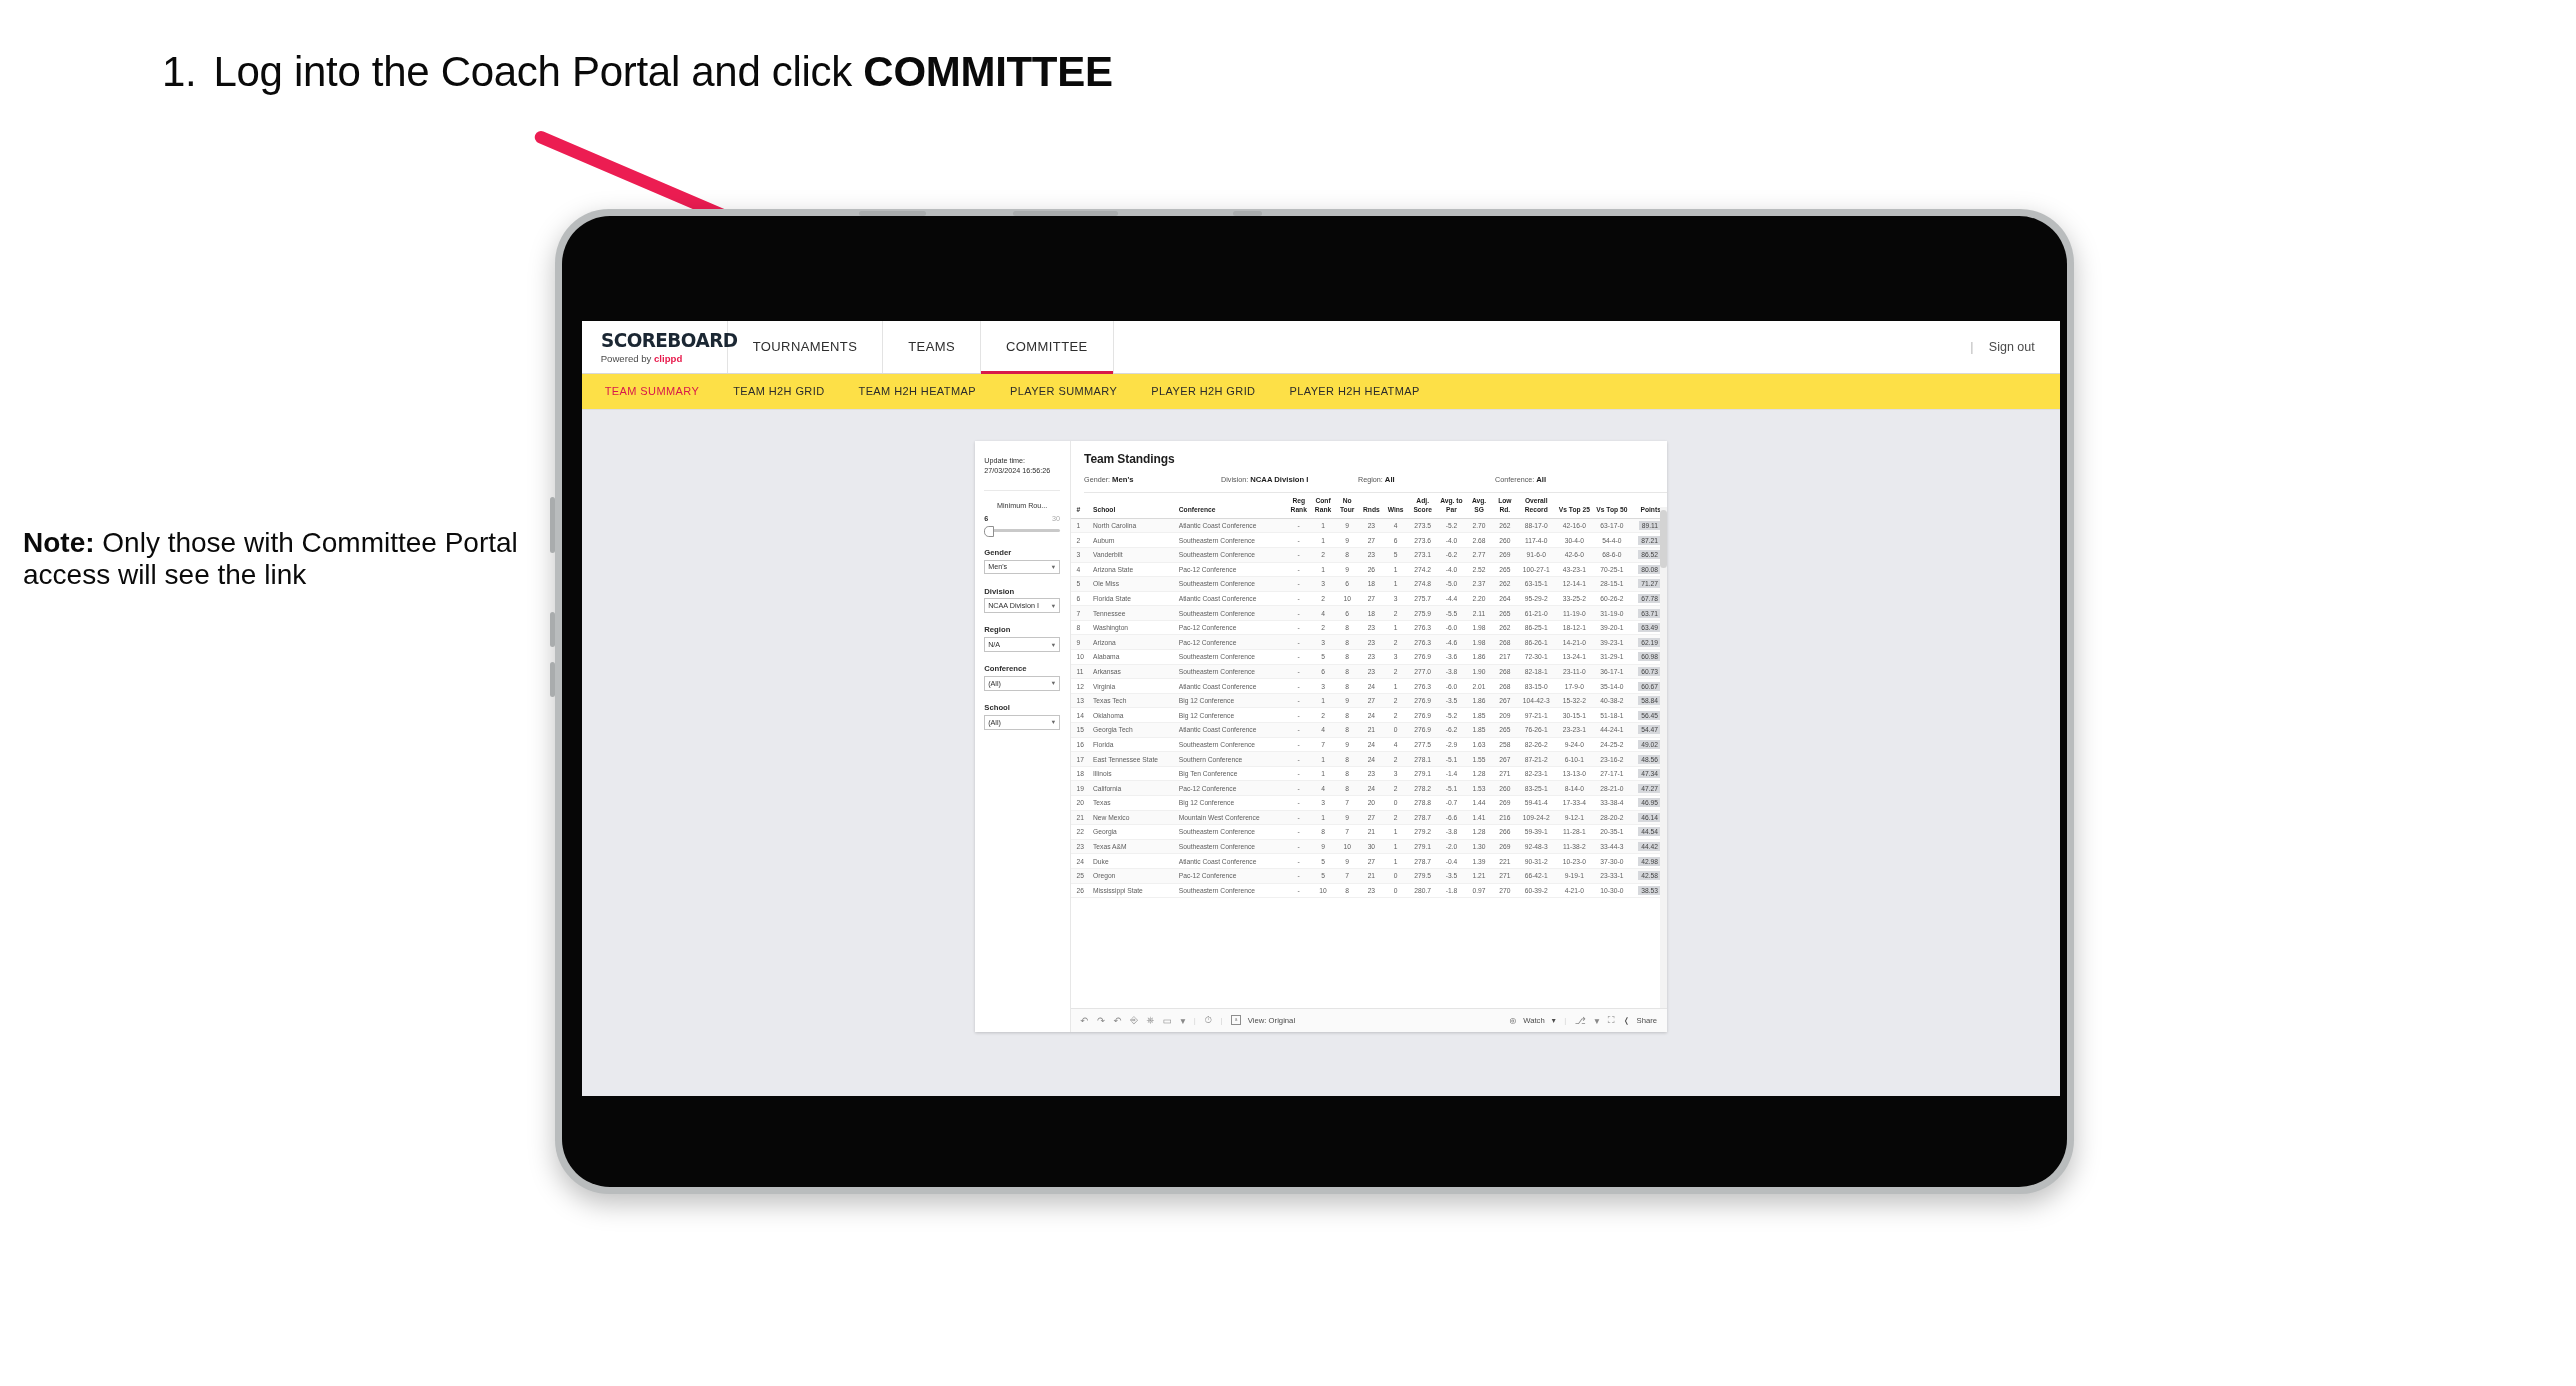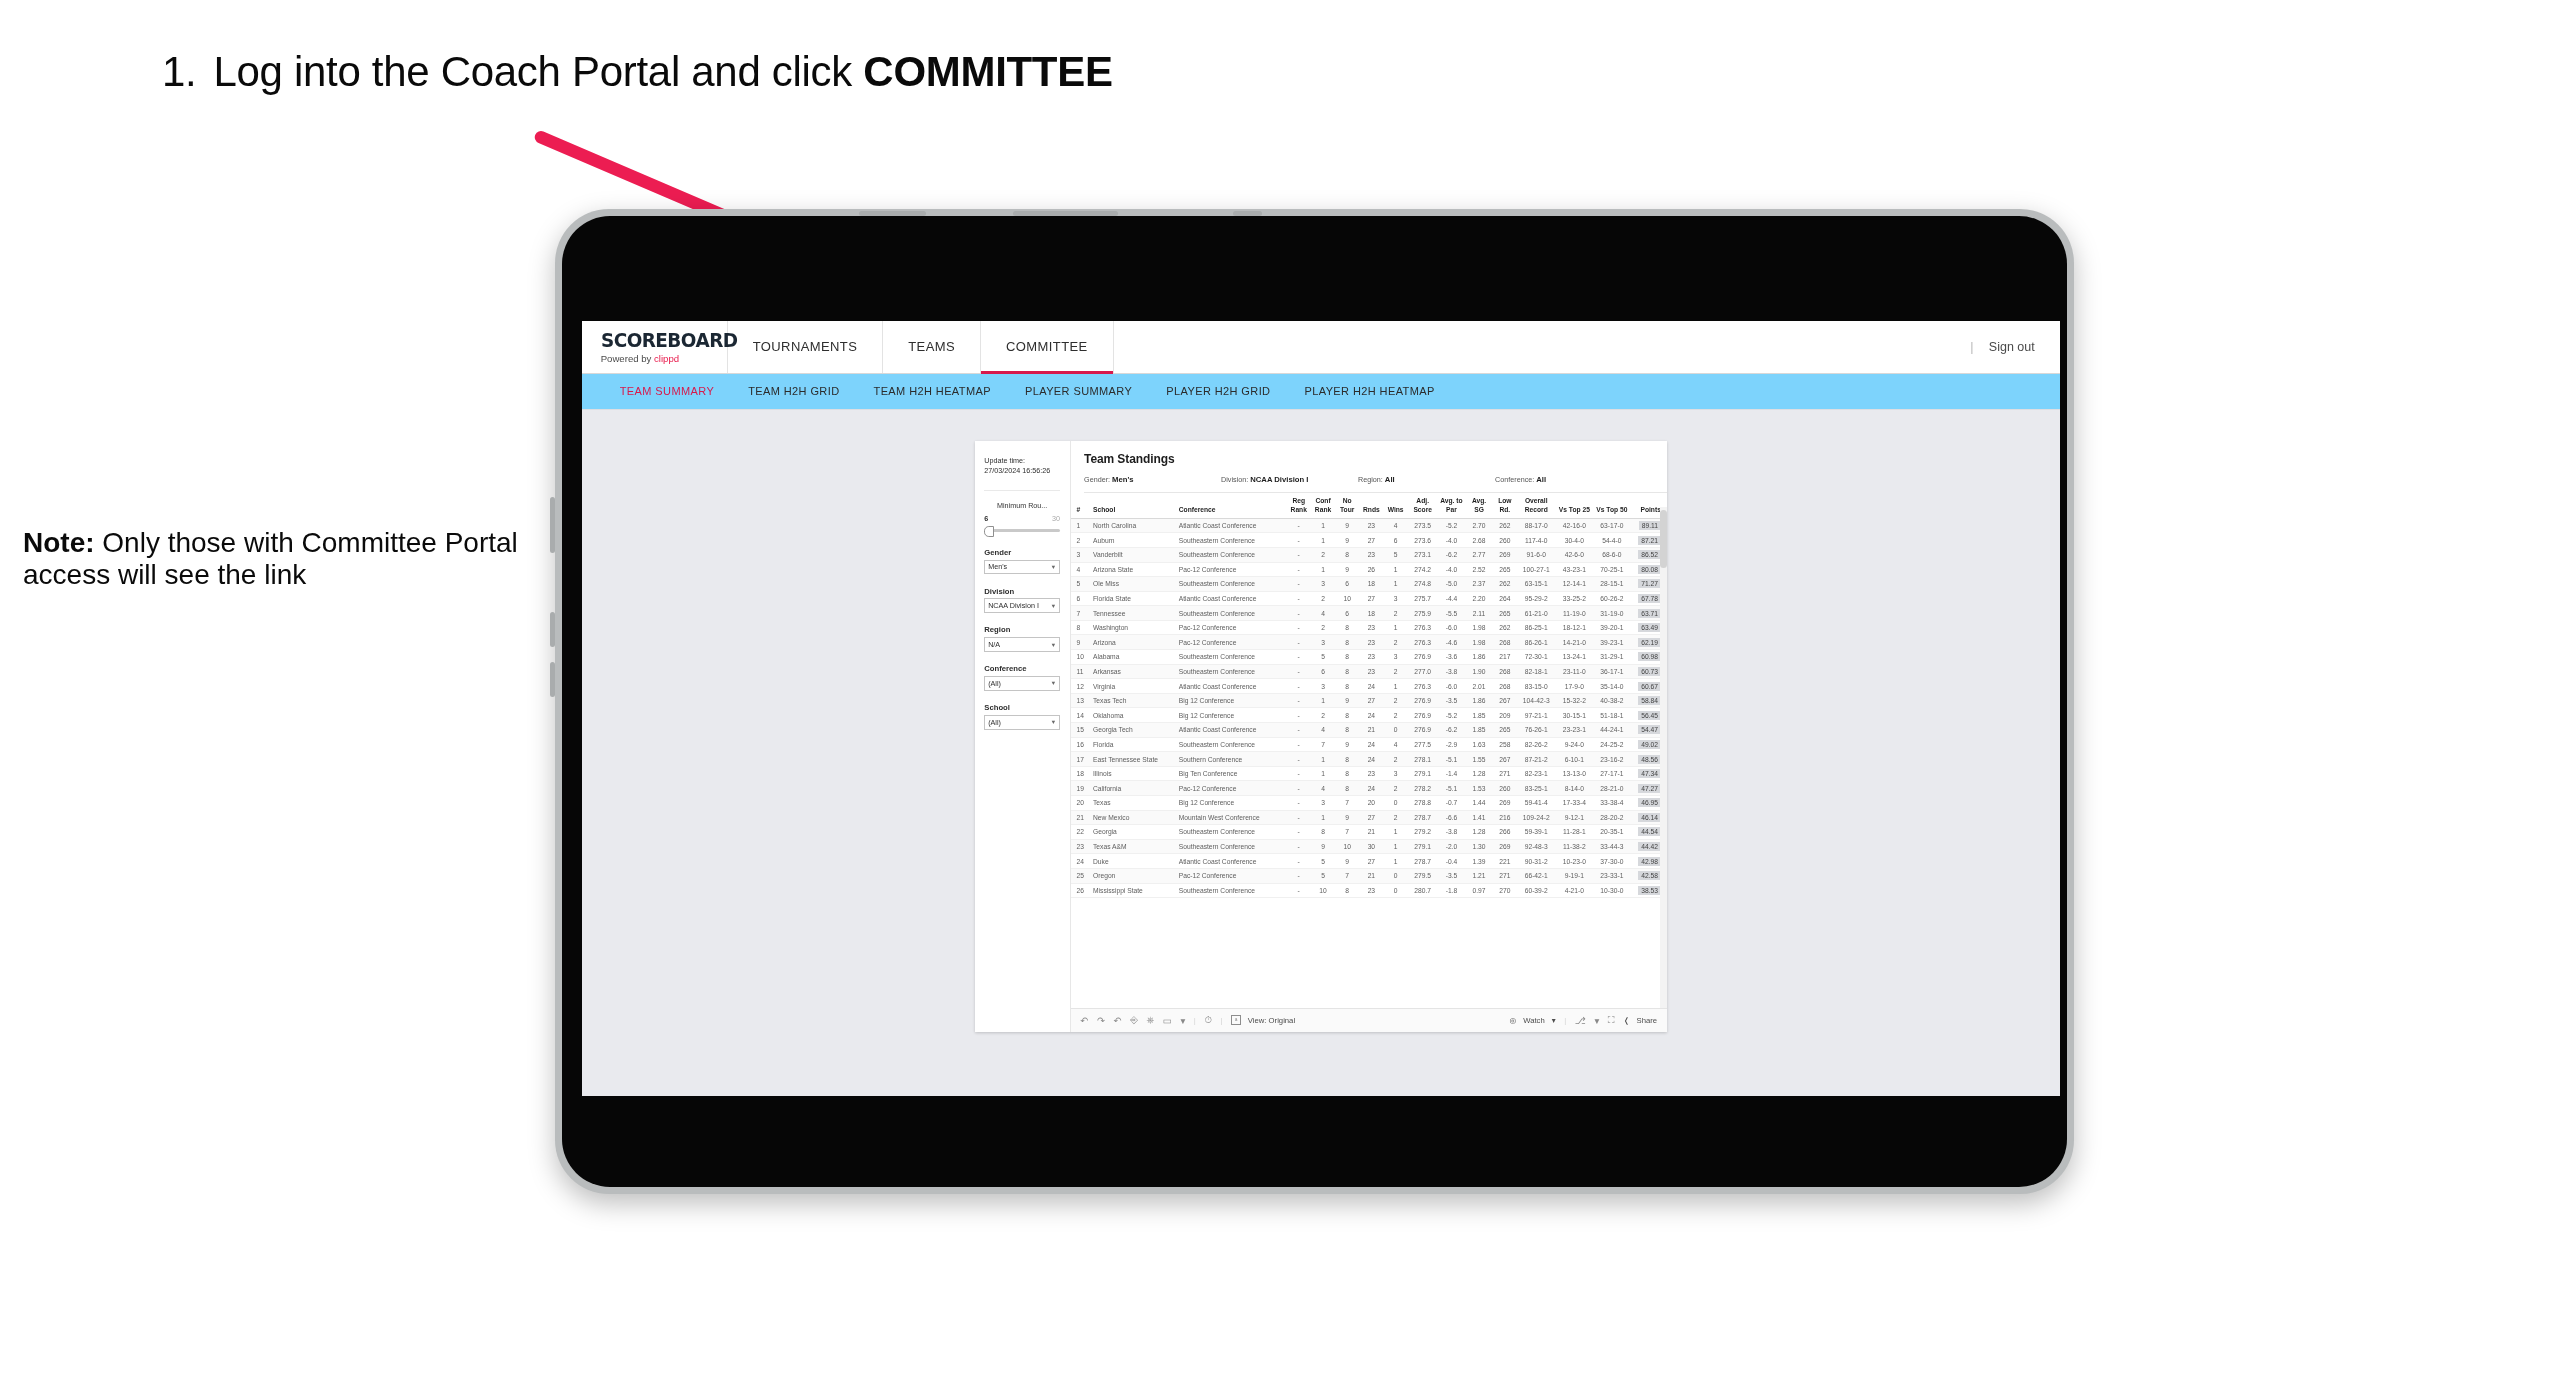--- a/index.html
+++ b/index.html
@@ -73,45 +73,45 @@
     width:146px;display:flex;flex-direction:column;justify-content:center;
     padding-left:19px;box-sizing:border-box;
     border-right:1px solid #e3e3e3;
   }
   #brand .bt{
     font-family:"DejaVu Sans", sans-serif;
     font-weight:bold;font-size:20px;letter-spacing:-0.6px;
     color:#1b2733;line-height:1;transform:scaleX(.92);transform-origin:left;
   }
   #brand .bs{font-size:9.6px;color:#4a4a4a;margin-top:2.9px;}
-  #brand .bs em{font-style:normal;color:#e8194b;font-weight:normal;margin-top:40px;}
+  #brand .bs em{font-style:normal;color:#e8194b;font-weight:bold;margin-top:40px;}
   .nav-item{
     display:flex;align-items:center;padding:0 25px;
     font-size:13px;color:#2e2e2e;letter-spacing:0.4px;
     border-right:1px solid #e3e3e3;
     position:relative;cursor:pointer;
   }
   .nav-item.active:after{
     content:"";position:absolute;left:0;right:0;bottom:-1px;height:2.9px;
     background:#d7194b;
   }
   #nav-spacer{flex:1;}
   #signout-wrap{
     display:flex;align-items:center;gap:15.3px;
     padding-right:25px;font-size:12.5px;color:#4b4b4b;
   }
   #signout-wrap .bar{color:#b9b9b9;}
   #signout{cursor:pointer;}
 
   
   #subnav{
-    height:35px;background:#7dd3fc;
+    height:35px;background:#fde047;
     display:flex;align-items:center;
     border-bottom:1px solid #dedee2;
-    padding-left:21px;
+    padding-left:6px;
   }
   .sub-item{
     font-size:11px;letter-spacing:0.4px;color:#2b2b2b;
     padding:0 17px;cursor:pointer;white-space:nowrap;
   }
   .sub-item.active{color:#d7194b;}
 
   
   #viz{
     margin:31px auto 0 auto;

